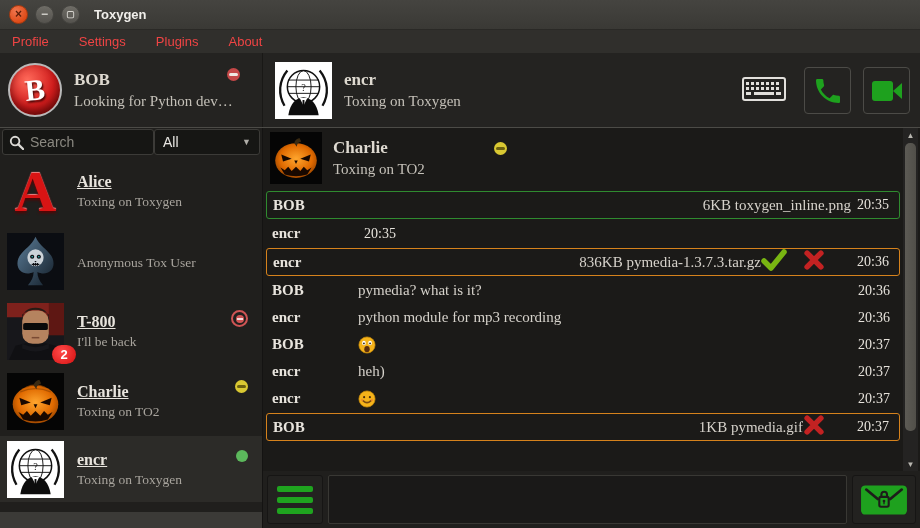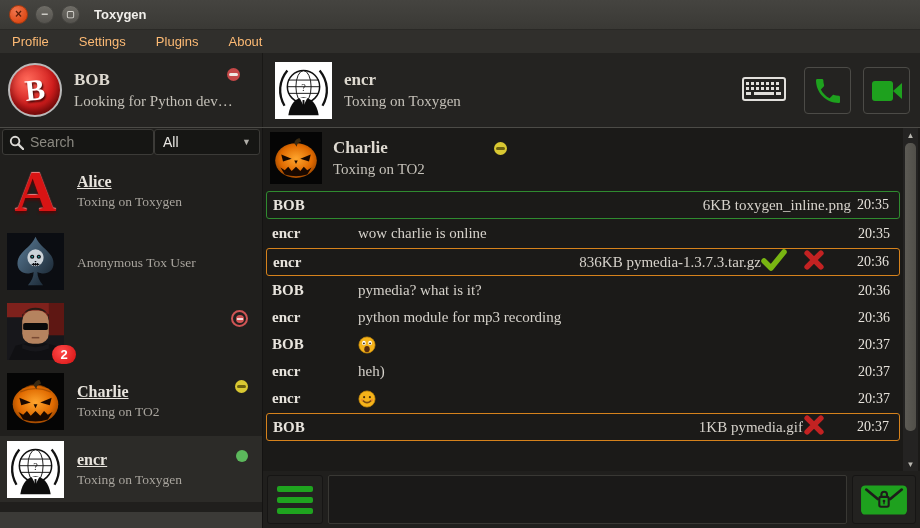--- a/index.html
+++ b/index.html
@@ -15,21 +15,21 @@
   .wbtn { width:19px; height:19px; border-radius:50%; display:flex; align-items:center; justify-content:center;
           font-size:12px; line-height:1; cursor:default; }
   .wbtn.close { background:radial-gradient(circle at 35% 30%, #f0764f, #dd4814 75%); border:1px solid #a83a10; color:#5a1d08; font-weight:bold; }
   .wbtn.gray  { background:linear-gradient(#6e6c66,#55534e); border:1px solid #454440; color:#d8d6d0; font-weight:bold; }
   .wbtn .glyph { transform:translateY(-1px); }
   .wbtn.max .glyph { font-size:9px; transform:none; }
   .title { color:#f0eeea; font-weight:bold; font-size:13px; margin-left:14px; }
 
   
   .menubar { height:23px; background:#302f2c; display:flex; align-items:center; gap:30px; padding-left:12px; flex:0 0 23px; }
-  .menu-item { color:#fdba74; font-size:13px; cursor:default; }
+  .menu-item { color:#ef4444; font-size:13px; cursor:default; }
 
   
   .toppanel { height:75px; flex:0 0 75px; background:#242321; border-bottom:1px solid #4c4b47; display:flex; position:relative; }
   .self { width:263px; position:relative; display:flex; align-items:center; border-right:1px solid #191816; }
   .bob-avatar { width:54px; height:54px; border-radius:50%; margin-left:8px;
                 background:radial-gradient(circle at 35% 30%, #ff6a5a, #d21d1d 55%, #7c0b0b 95%);
                 border:2px solid #b9b9b9; display:flex; align-items:center; justify-content:center;
                 box-shadow:inset 0 -4px 8px rgba(60,0,0,.6); }
   .bob-avatar span { font-family:"Liberation Serif",serif; font-weight:900; font-size:30px; color:#fff;
                      text-shadow:1px 2px 2px #4a0505; transform:rotate(-6deg); }
@@ -274,20 +274,24 @@
             <rect width="60" height="15" fill="#7e211c"></rect>
             <rect x="44" y="0" width="16" height="34" fill="#5e1713"></rect>
             <path d="M2,60 L9,45 Q30,38 51,45 L58,60 Z" fill="#101013"></path>
             <rect x="16" y="8" width="28" height="35" rx="11" fill="#b5835f"></rect>
             <path d="M16,18 Q17,5 30,5 Q43,5 44,18 L44,12 Q38,7 30,7 Q22,7 16,12 Z" fill="#241b15"></path>
             <rect x="17" y="21" width="26" height="7.5" rx="2" fill="#0a0a0a"></rect>
             <path d="M26,36.5 h8" stroke="#7a4a33" stroke-width="1.6"></path>
             <path d="M44,43 Q30,50 16,43 L16,48 Q30,54 44,48 Z" fill="#17171b"></path>
           </svg>
         </span>
+        <div class="cinfo">
+          <div class="cname">T-800</div>
+          <div class="cstatus">I'll be back</div>
+        </div>
         <span class="st st-busyring">
             <i></i>
           </span>
         <span class="badge">2</span>
       </div>
 
       <div class="contact">
         <span class="sq-avatar">
           <svg width="57" height="57" viewBox="0 0 60 60">
             <defs>
@@ -370,21 +374,20 @@
         </div>
 
         <div class="msg file green">
           <span class="sender">BOB</span>
           <span class="mtext">6KB toxygen_inline.png</span>
           <span class="mtime">20:35</span>
         </div>
 
         <div class="msg">
           <span class="sender">encr</span>
-          <span class="mtext">wow charlie is online</span>
           <span class="mtime">20:35</span>
         </div>
 
         <div class="msg file orange">
           <span class="sender">encr</span>
           <span class="mtext">836KB pymedia-1.3.7.3.tar.gz</span>
           <span class="actions">
             <span>
               <svg width="26" height="22" viewBox="0 0 26 22">
                   <path d="M3 12 L10 19 L23 3" stroke="#79b612" stroke-width="5.5" fill="none" stroke-linecap="round" stroke-linejoin="round"></path>

